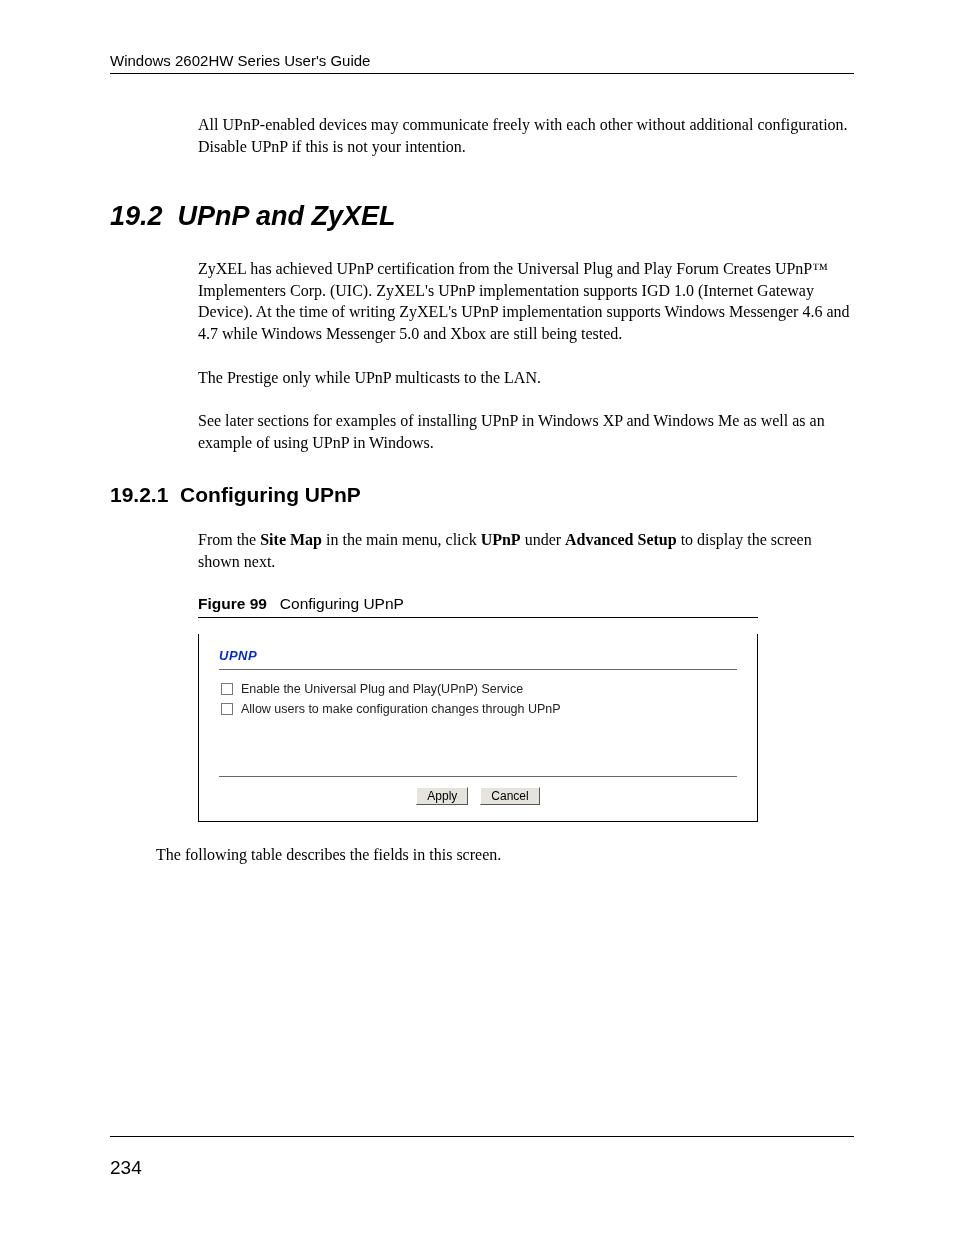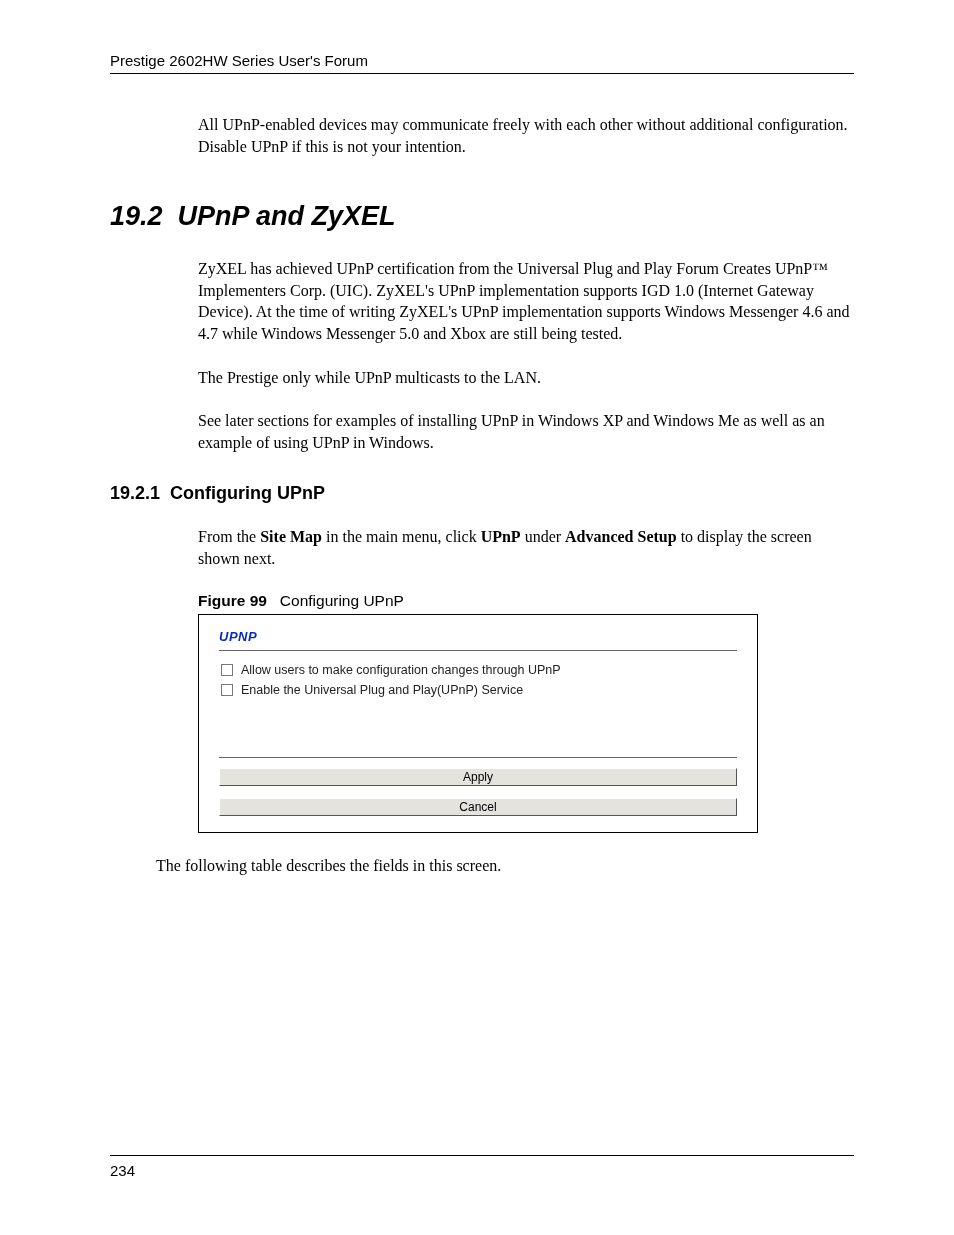--- a/index.html
+++ b/index.html
@@ -29,30 +29,30 @@
       font-family: Arial, Helvetica, sans-serif;
       font-weight: bold;
       font-size: 27px;
       margin-top: 44px;
       margin-bottom: 26px;
       font-style: italic;
     }
     h3.subsection-heading {
       font-family: Arial, Helvetica, sans-serif;
       font-weight: bold;
-      font-size: 18px;
+      font-size: 21px;
       margin-top: 30px;
       margin-bottom: 22px;
     }
     .figure-caption {
       font-family: Arial, Helvetica, sans-serif;
       font-size: 15.5px;
       border-bottom: 1.5px solid #000;
       padding-bottom: 4px;
-      margin-bottom: 0;
+      margin-bottom: 16px;
     }
     .figure-caption .fig-label { font-weight: bold; }
     .figure-frame {
       border: 1px solid #000;
       border-top: none;
       padding: 14px 20px 16px 20px;
       background: #fff;
     }
     .panel-title {
       font-family: Arial, Helvetica, sans-serif;
@@ -83,53 +83,52 @@
       border: 1px solid #777;
       background: #fff;
       display: inline-block;
       flex: 0 0 auto;
     }
     .button-row {
       display: flex;
       justify-content: center;
       gap: 12px;
       margin-top: 8px;
-      flex-direction: column;
     }
     .win-button {
       font-family: Tahoma, Arial, sans-serif;
       font-size: 12px;
       padding: 1px 10px;
       background: #e4e3de;
       border: 1px solid #888;
       border-top-color: #fff;
       border-left-color: #fff;
       border-right-color: #555;
       border-bottom-color: #555;
       cursor: pointer;
     }
     .panel-hr.bottom { margin-top: 60px; margin-bottom: 10px; }
     .running-footer {
       position: absolute;
       left: 110px;
       right: 100px;
       bottom: 56px;
       border-top: 1.5px solid #000;
-      padding-top: 6px;
+      padding-top: 20px;
       display: flex;
       justify-content: space-between;
       font-family: Arial, Helvetica, sans-serif;
-      font-size: 15px;
+      font-size: 19px;
     }
   </style>
 </head>
 <body>
 
 <div class="running-header">
-  <span>Prestige 2602HW Series User's Forum</span>
+  <span>Windows 2602HW Series User's Guide</span>
 </div>
 
 <p class="body-para body-indent">All UPnP-enabled devices may communicate freely with each other without additional configuration. Disable UPnP if this is not your intention.</p>
 
 <h2 class="section-heading">
   <span>19.2</span>&nbsp;&nbsp;<span>UPnP and ZyXEL</span>
 </h2>
 
 <p class="body-para body-indent">ZyXEL has achieved UPnP certification from the Universal Plug and Play Forum Creates UPnP™ Implementers Corp. (UIC). ZyXEL's UPnP implementation supports IGD 1.0 (Internet Gateway Device). At the time of writing ZyXEL's UPnP implementation supports Windows Messenger 4.6 and 4.7 while Windows Messenger 5.0 and Xbox are still being tested.</p>
 <p class="body-para body-indent">The Prestige only while UPnP multicasts to the LAN.</p>
@@ -146,25 +145,25 @@
 <div class="body-indent" style="width:560px;">
   <p class="figure-caption">
     <span class="fig-label">Figure 99</span>&nbsp;&nbsp;&nbsp;<span>Configuring UPnP</span>
   </p>
   <div class="figure-frame">
     <div class="panel-title">UPNP</div>
     <hr class="panel-hr">
     <div class="checkbox-list">
       <div class="checkbox-row">
         <span class="checkbox-box"></span>
-        <span>Allow users to make configuration changes through UPnP</span>
+        <span>Enable the Universal Plug and Play(UPnP) Service</span>
       </div>
       <div class="checkbox-row">
         <span class="checkbox-box"></span>
-        <span>Enable the Universal Plug and Play(UPnP) Service</span>
+        <span>Allow users to make configuration changes through UPnP</span>
       </div>
     </div>
     <hr class="panel-hr bottom">
     <div class="button-row">
       <button class="win-button">Apply</button>
       <button class="win-button">Cancel</button>
     </div>
   </div>
 </div>
 

